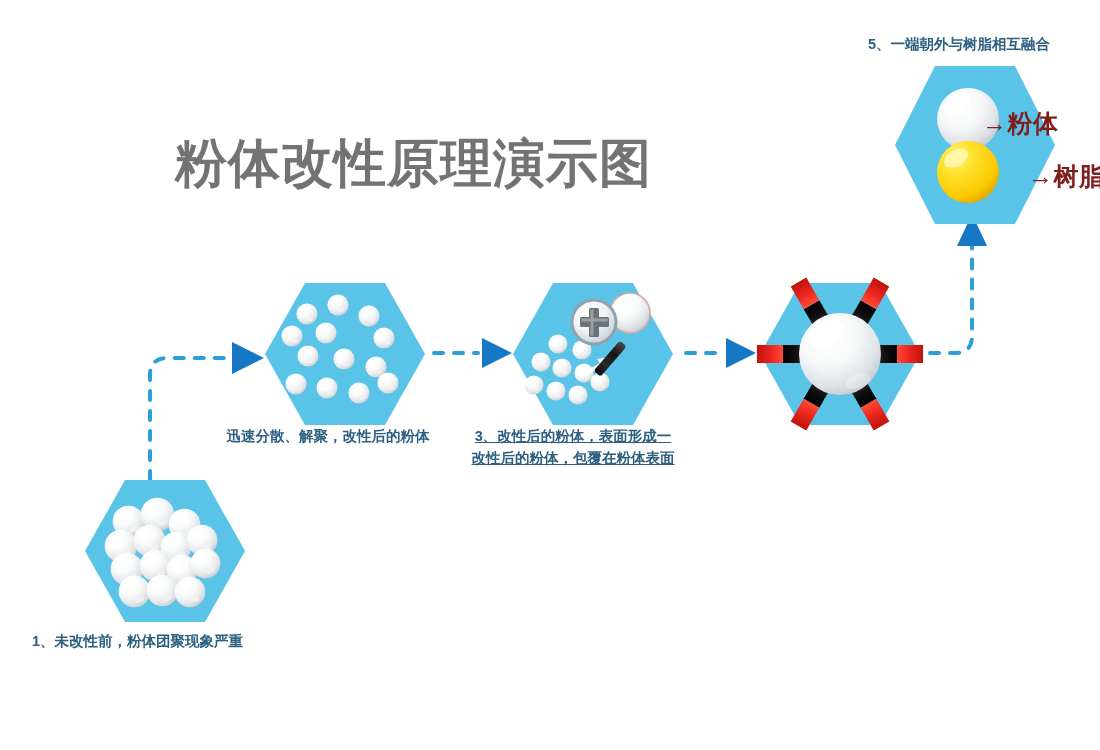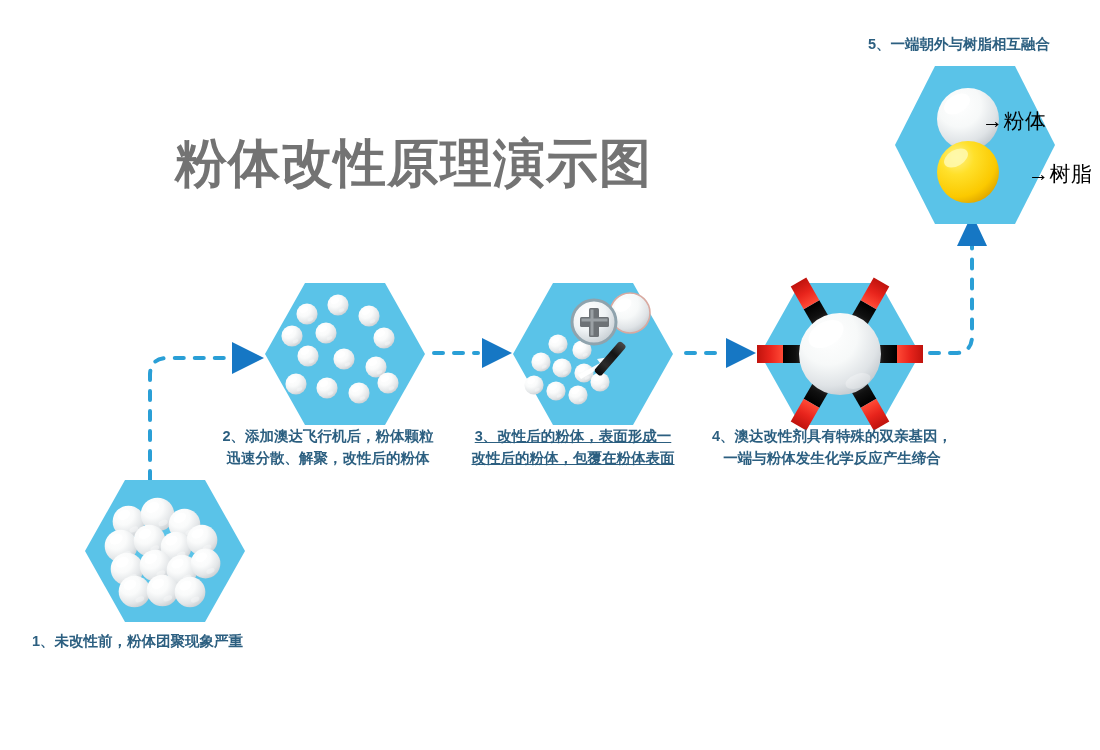--- a/index.html
+++ b/index.html
@@ -41,23 +41,23 @@
     position: absolute;
     color: #2c5f80;
     font-weight: bold;
     font-size: 14.5px;
     line-height: 22px;
     white-space: nowrap;
   }
   .caption.c-center { text-align: center; }
   .inline-label {
     position: absolute;
-    color: #000000;
-    font-weight: normal;
-    font-size: 21px;
+    color: #7f1d1d;
+    font-weight: bold;
+    font-size: 25px;
     white-space: nowrap;
     letter-spacing: 0.5px;
   }
 </style>
 </head>
 <body>
 
 <div id="stage">
 
   <svg id="diagram-svg" viewBox="0 0 1100 750">
@@ -254,33 +254,28 @@
     </g>
   </svg>
 
   <div class="title">粉体改性原理演示图</div>
 
   <div class="caption" style="left:32px; top:630px;">
     <div>1、未改性前，粉体团聚现象严重</div>
   </div>
 
   <div class="caption c-center" style="left:210px; top:425px; width:236px;">
-    <div>2、添加澳达飞行机后，粉体颗粒</div>
     <div>迅速分散、解聚，改性后的粉体</div>
   </div>
 
   <div class="caption c-center" style="left:462px; top:425px; width:222px;text-decoration:underline;">
     <div>3、改性后的粉体，表面形成一</div>
     <div>改性后的粉体，包覆在粉体表面</div>
   </div>
 
-  <div class="caption c-center" style="left:712px; top:425px; width:240px;">
-    <div>4、澳达改性剂具有特殊的双亲基因，</div>
-    <div>一端与粉体发生化学反应产生缔合</div>
-  </div>
 
   <div class="caption" style="left:868px; top:33px;">
     <div>5、一端朝外与树脂相互融合</div>
   </div>
 
   <div class="inline-label" style="left:982px; top:107px;">→粉体</div>
   <div class="inline-label" style="left:1028px; top:160px;">→树脂</div>
 
 </div>
 

